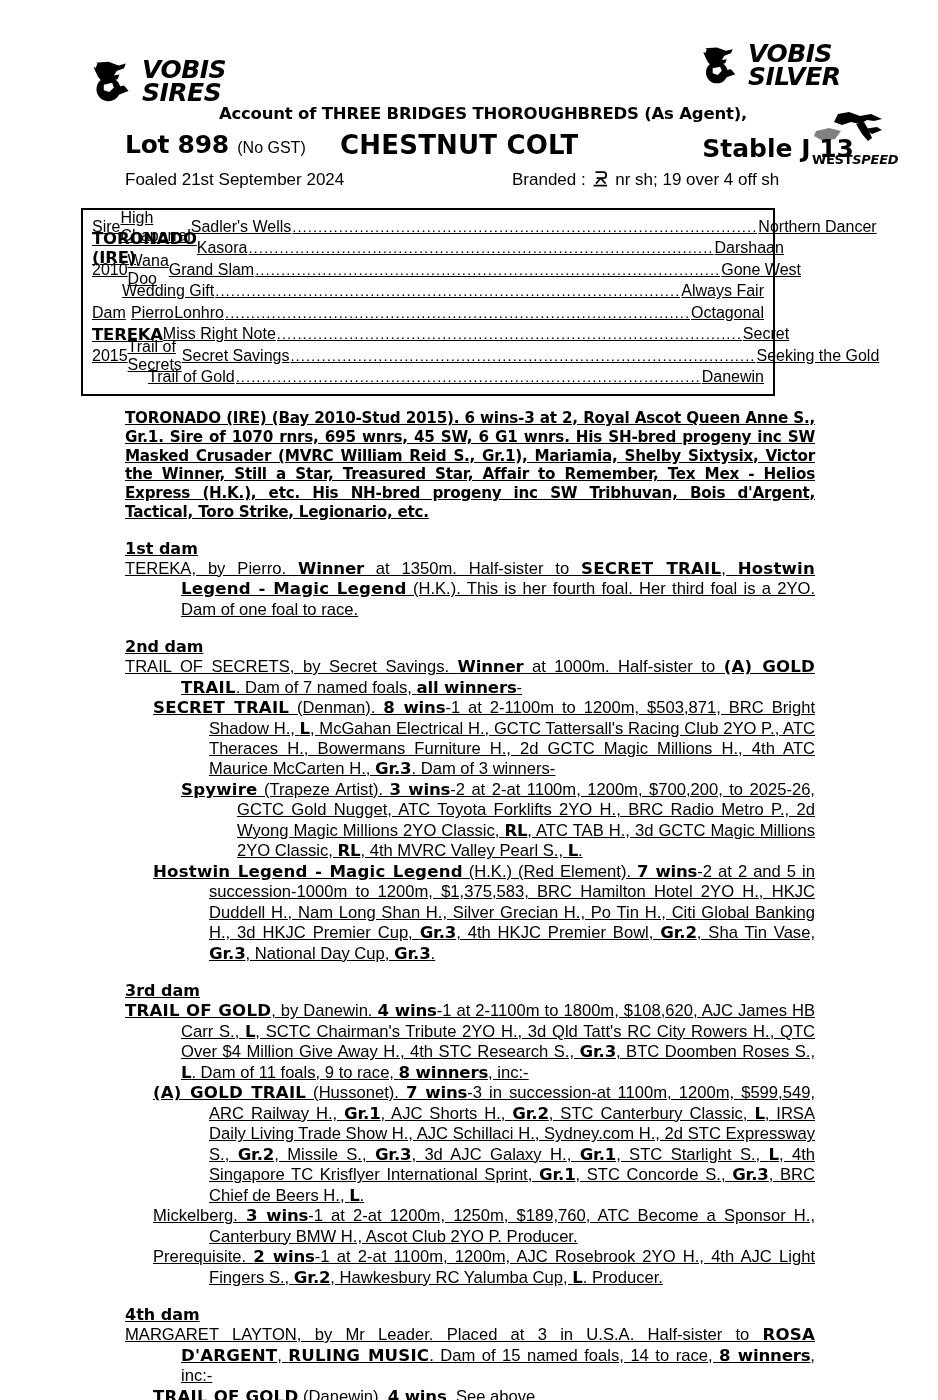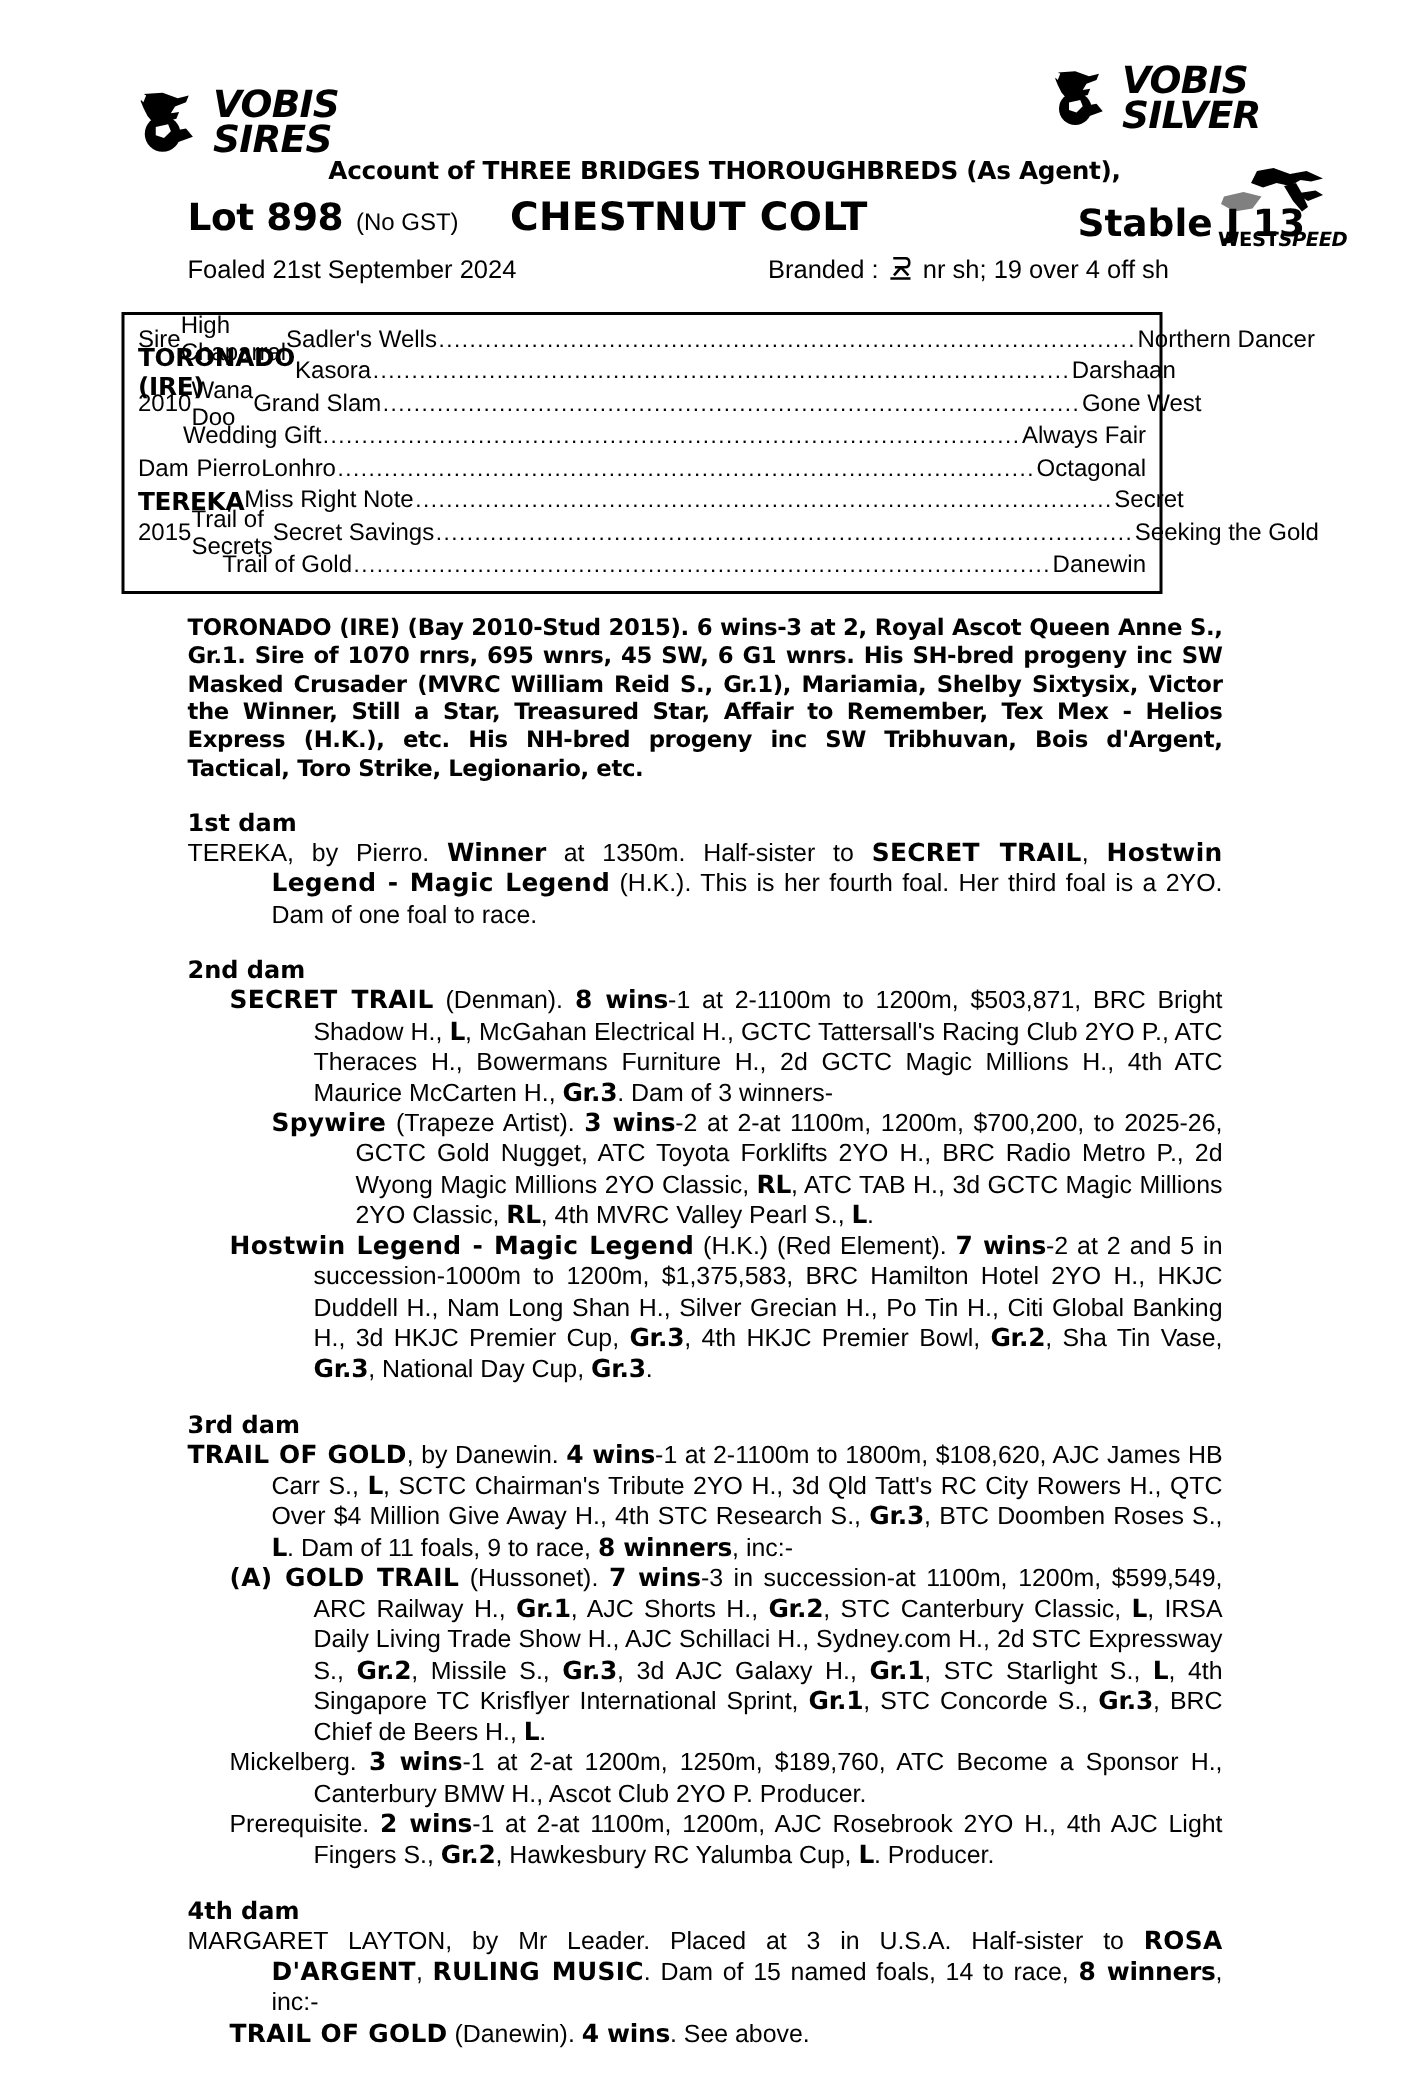--- a/index.html
+++ b/index.html
@@ -13,20 +13,21 @@
     font-family: "Liberation Sans", sans-serif;
     color: #000000;
     position: relative;
     overflow: hidden;
   }
   .page {
     position: relative;
     width: 938px;
     height: 1400px;
     padding: 0;
+    text-decoration: underline;
   }
 
   
   .header {
     position: relative;
     height: 130px;
   }
   .logo-vobis-sires {
     position: absolute;
     left: 90px;
@@ -83,21 +84,21 @@
     font-size: 13px;
     font-weight: bold;
     letter-spacing: -0.3px;
     margin-top: -2px;
   }
   .westspeed-word i { font-style: italic; font-weight: bold; }
 
   
   .lot-row {
     position: relative;
-    margin: 0 0 0 0;
+    margin: 0 16px 0 0;
     height: 34px;
     padding: 0 62px 0 125px;
   }
   .lot-label {
     position: absolute;
     left: 125px;
     top: 0;
     font-family: "DejaVu Sans", sans-serif;
     font-weight: bold;
     font-size: 25px;
@@ -384,20 +385,21 @@
       </div>
   </div>
 
   <div class="sire-summary">TORONADO (IRE) (Bay 2010-Stud 2015). 6 wins-3 at 2, Royal Ascot Queen Anne S., Gr.1. Sire of 1070 rnrs, 695 wnrs, 45 SW, 6 G1 wnrs. His SH-bred progeny inc SW Masked Crusader (MVRC William Reid S., Gr.1), Mariamia, Shelby Sixtysix, Victor the Winner, Still a Star, Treasured Star, Affair to Remember, Tex Mex - Helios Express (H.K.), etc. His NH-bred progeny inc SW Tribhuvan, Bois d'Argent, Tactical, Toro Strike, Legionario, etc.</div>
 
   <div class="body-block">
     <div id="dam-sections">
         <div class="dam-heading">1st dam</div>
         <div class="para lvl1">TEREKA, by Pierro. <b>Winner</b> at 1350m. Half-sister to <span class="caps">SECRET TRAIL</span>, <span class="caps">Hostwin Legend - Magic Legend</span> (H.K.). This is her fourth foal. Her third foal is a 2YO. Dam of one foal to race.</div>
         <div class="dam-heading">2nd dam</div>
+        <div class="para lvl1">TRAIL OF SECRETS, by Secret Savings. <b>Winner</b> at 1000m. Half-sister to <span class="caps">(A) GOLD TRAIL</span>. Dam of 7 named foals, <b>all winners</b>-</div>
         <div class="para lvl2"><span class="caps">SECRET TRAIL</span> (Denman). <b>8 wins</b>-1 at 2-1100m to 1200m, $503,871, BRC Bright Shadow H., <b>L</b>, McGahan Electrical H., GCTC Tattersall's Racing Club 2YO P., ATC Theraces H., Bowermans Furniture H., 2d GCTC Magic Millions H., 4th ATC Maurice McCarten H., <b>Gr.3</b>. Dam of 3 winners-</div>
         <div class="para lvl3"><span class="caps">Spywire</span> (Trapeze Artist). <b>3 wins</b>-2 at 2-at 1100m, 1200m, $700,200, to 2025-26, GCTC Gold Nugget, ATC Toyota Forklifts 2YO H., BRC Radio Metro P., 2d Wyong Magic Millions 2YO Classic, <b>RL</b>, ATC TAB H., 3d GCTC Magic Millions 2YO Classic, <b>RL</b>, 4th MVRC Valley Pearl S., <b>L</b>.</div>
         <div class="para lvl2"><span class="caps">Hostwin Legend - Magic Legend</span> (H.K.) (Red Element). <b>7 wins</b>-2 at 2 and 5 in succession-1000m to 1200m, $1,375,583, BRC Hamilton Hotel 2YO H., HKJC Duddell H., Nam Long Shan H., Silver Grecian H., Po Tin H., Citi Global Banking H., 3d HKJC Premier Cup, <b>Gr.3</b>, 4th HKJC Premier Bowl, <b>Gr.2</b>, Sha Tin Vase, <b>Gr.3</b>, National Day Cup, <b>Gr.3</b>.</div>
         <div class="dam-heading">3rd dam</div>
         <div class="para lvl1"><span class="caps">TRAIL OF GOLD</span>, by Danewin. <b>4 wins</b>-1 at 2-1100m to 1800m, $108,620, AJC James HB Carr S., <b>L</b>, SCTC Chairman's Tribute 2YO H., 3d Qld Tatt's RC City Rowers H., QTC Over $4 Million Give Away H., 4th STC Research S., <b>Gr.3</b>, BTC Doomben Roses S., <b>L</b>. Dam of 11 foals, 9 to race, <b>8 winners</b>, inc:-</div>
         <div class="para lvl2"><span class="caps">(A) GOLD TRAIL</span> (Hussonet). <b>7 wins</b>-3 in succession-at 1100m, 1200m, $599,549, ARC Railway H., <b>Gr.1</b>, AJC Shorts H., <b>Gr.2</b>, STC Canterbury Classic, <b>L</b>, IRSA Daily Living Trade Show H., AJC Schillaci H., Sydney.com H., 2d STC Expressway S., <b>Gr.2</b>, Missile S., <b>Gr.3</b>, 3d AJC Galaxy H., <b>Gr.1</b>, STC Starlight S., <b>L</b>, 4th Singapore TC Krisflyer International Sprint, <b>Gr.1</b>, STC Concorde S., <b>Gr.3</b>, BRC Chief de Beers H., <b>L</b>.</div>
         <div class="para lvl2">Mickelberg. <b>3 wins</b>-1 at 2-at 1200m, 1250m, $189,760, ATC Become a Sponsor H., Canterbury BMW H., Ascot Club 2YO P. Producer.</div>
         <div class="para lvl2">Prerequisite. <b>2 wins</b>-1 at 2-at 1100m, 1200m, AJC Rosebrook 2YO H., 4th AJC Light Fingers S., <b>Gr.2</b>, Hawkesbury RC Yalumba Cup, <b>L</b>. Producer.</div>
         <div class="dam-heading">4th dam</div>
         <div class="para lvl1">MARGARET LAYTON, by Mr Leader. Placed at 3 in U.S.A. Half-sister to <span class="caps">ROSA D'ARGENT</span>, <span class="caps">RULING MUSIC</span>. Dam of 15 named foals, 14 to race, <b>8 winners</b>, inc:-</div>

